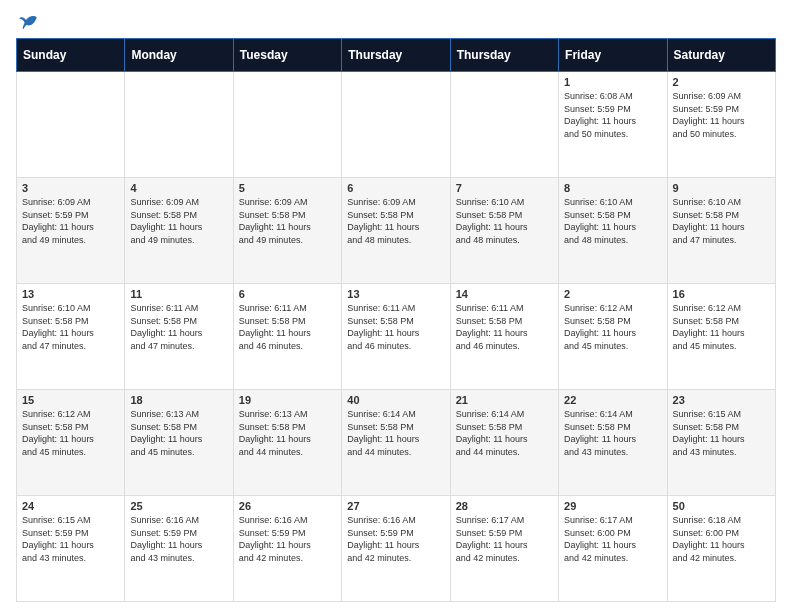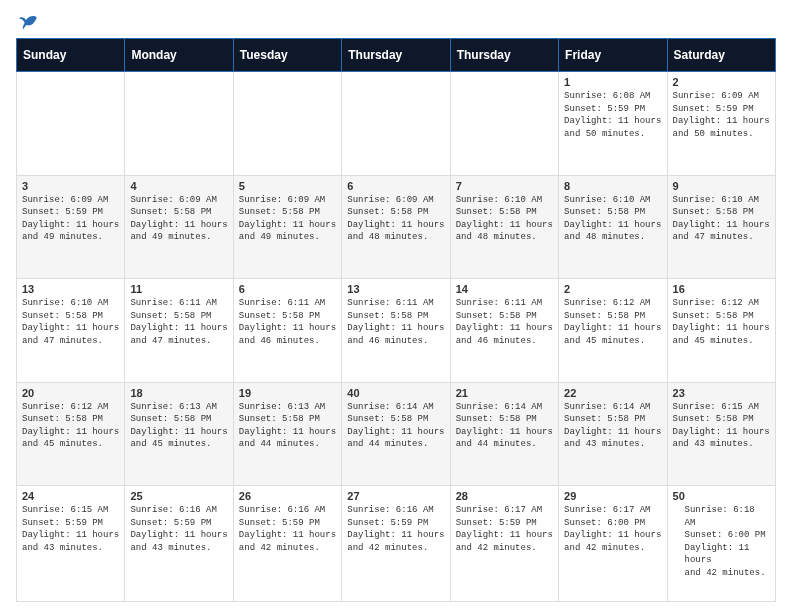--- a/index.html
+++ b/index.html
@@ -87,21 +87,20 @@
     .day-num {
       font-size: 11px;
       font-weight: bold;
       display: block;
       margin-bottom: 2px;
     }
     .day-detail {
       font-size: 9px;
       line-height: 1.4;
       color: #333;
-      font-family: Liberation Mono, monospace;
     }
     .empty { background: #fff !important; }
   </style>
 </head>
 <body>
 
 <div class="page">
   <div class="header">
     <div class="logo">
       <div class="logo-text">
@@ -250,21 +249,21 @@
           <td>
             <span class="day-num">16</span>
             <div class="day-detail" style="white-space: pre-line;">Sunrise: 6:12 AM
 Sunset: 5:58 PM
 Daylight: 11 hours
 and 45 minutes.</div>
           </td>
         </tr>
         <tr>
           <td>
-            <span class="day-num">20</span>
+            <span class="day-num">15</span>
             <div class="day-detail" style="white-space: pre-line;">Sunrise: 6:12 AM
 Sunset: 5:58 PM
 Daylight: 11 hours
 and 45 minutes.</div>
           </td>
           <td>
             <span class="day-num">18</span>
             <div class="day-detail" style="white-space: pre-line;">Sunrise: 6:13 AM
 Sunset: 5:58 PM
 Daylight: 11 hours
@@ -344,21 +343,21 @@
           </td>
           <td>
             <span class="day-num">29</span>
             <div class="day-detail" style="white-space: pre-line;">Sunrise: 6:17 AM
 Sunset: 6:00 PM
 Daylight: 11 hours
 and 42 minutes.</div>
           </td>
           <td>
             <span class="day-num">50</span>
-            <div class="day-detail" style="white-space: pre-line; margin-left: 12px;">Sunrise: 6:18 AM
+            <div class="day-detail" style="white-space: pre-line;">Sunrise: 6:18 AM
 Sunset: 6:00 PM
 Daylight: 11 hours
 and 42 minutes.</div>
           </td>
         </tr>
       </tbody>
   </table>
 </div>
 
 </body></html>

